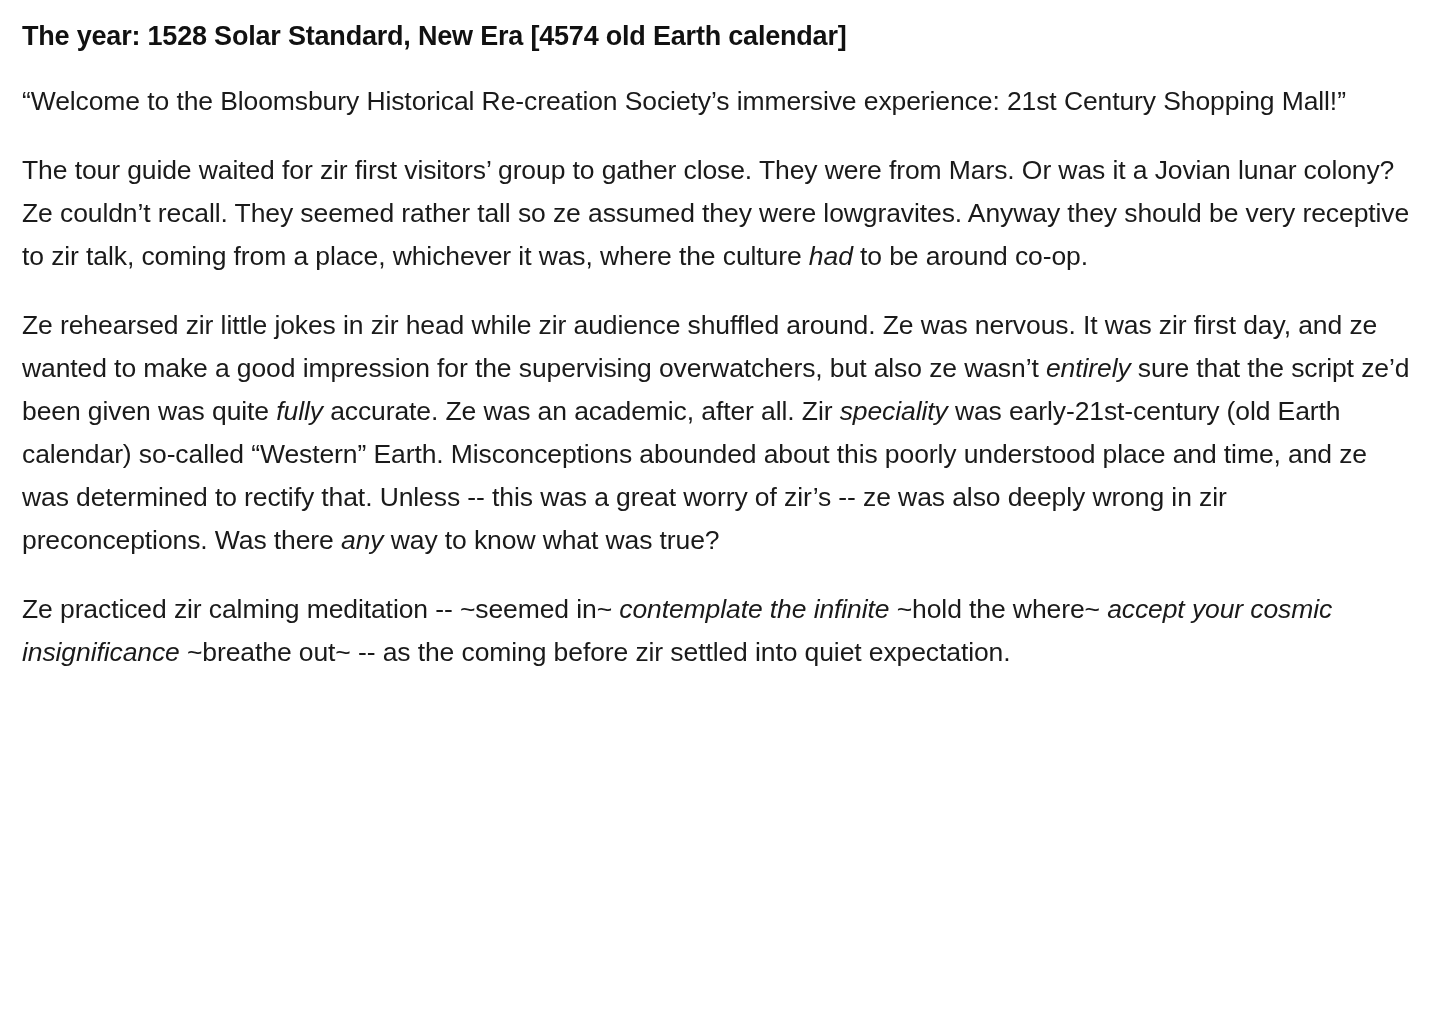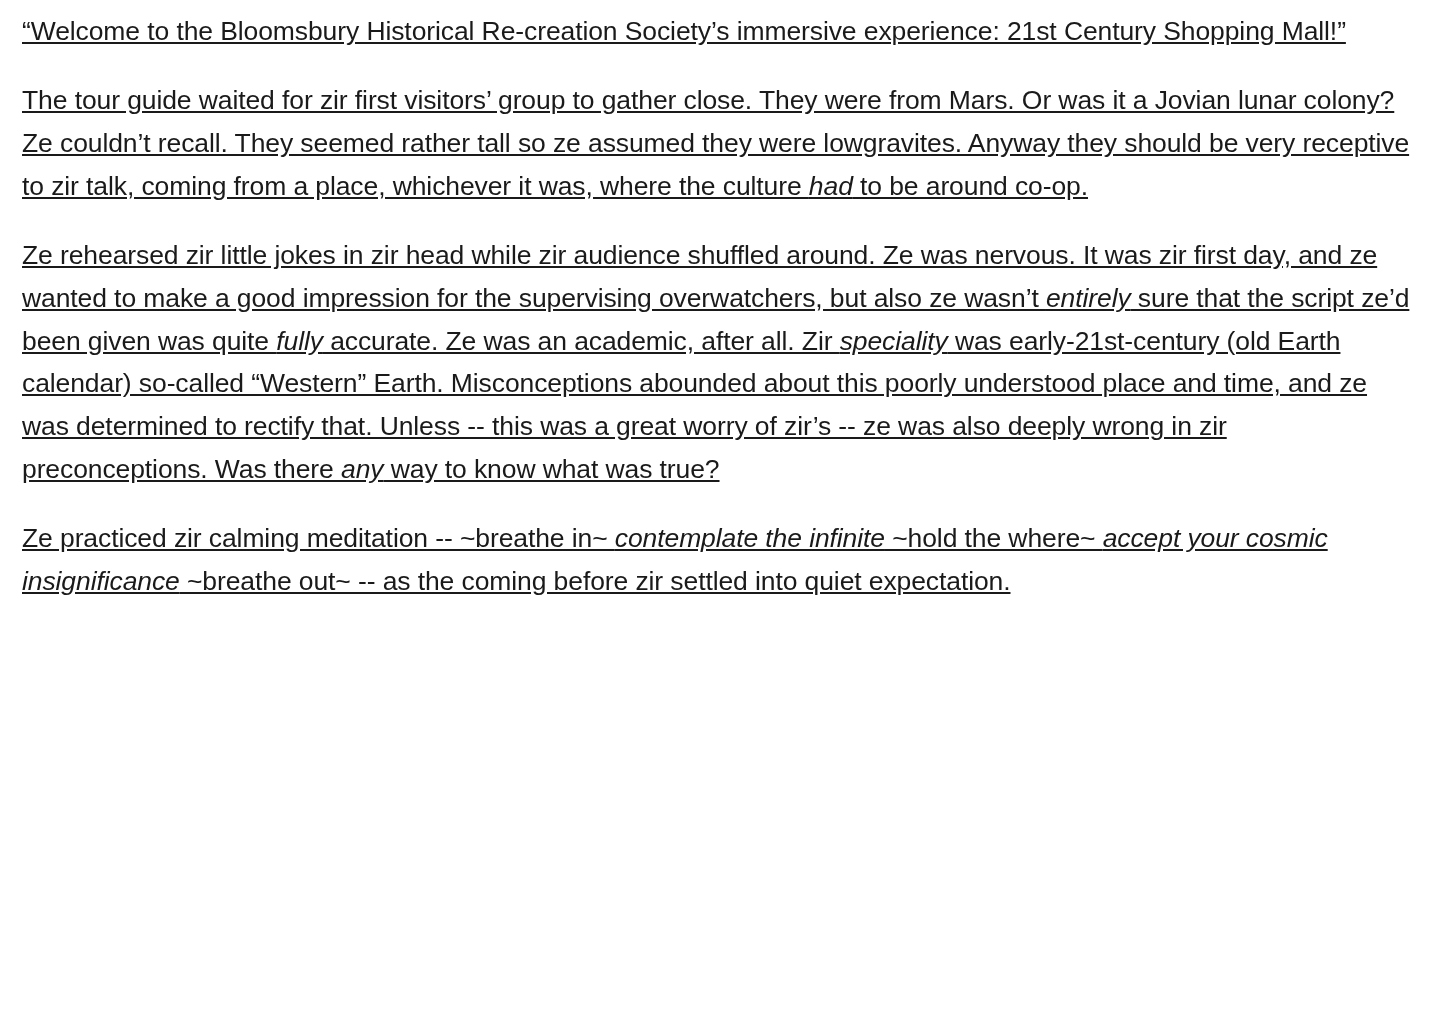--- a/index.html
+++ b/index.html
@@ -26,29 +26,29 @@
     margin: 8px 0 26px 0;
     color: #111111;
   }
   .para {
     font-size: 26.5px;
     line-height: 1.62;
     letter-spacing: -0.1px;
     margin: 0 0 26px 0;
     color: #1a1a1a;
     max-width: 1410px;
-    text-decoration: underline;
   }
   .para em {
     font-style: italic;
   }
 </style>
 </head>
 <body>
 
 <div class="page">
+  <h1 class="story-title">The year: 1528 Solar Standard, New Era [4574 old Earth calendar]</h1>
   <div>
       <p class="para"><span>“Welcome to the Bloomsbury Historical Re-creation Society’s immersive experience: 21st Century Shopping Mall!”</span></p>
       <p class="para"><span>The tour guide waited for zir first visitors’ group to gather close. They were from Mars. Or was it a Jovian lunar colony? Ze couldn’t recall. They seemed rather tall so ze assumed they were lowgravites. Anyway they should be very receptive to zir talk, coming from a place, whichever it was, where the culture </span><em>had</em><span> to be around co-op.</span></p>
       <p class="para"><span>Ze rehearsed zir little jokes in zir head while zir audience shuffled around. Ze was nervous. It was zir first day, and ze wanted to make a good impression for the supervising overwatchers, but also ze wasn’t </span><em>entirely</em><span> sure that the script ze’d been given was quite </span><em>fully</em><span> accurate. Ze was an academic, after all. Zir </span><em>speciality</em><span> was early-21st-century (old Earth calendar) so-called “Western” Earth. Misconceptions abounded about this poorly understood place and time, and ze was determined to rectify that. Unless -- this was a great worry of zir’s -- ze was also deeply wrong in zir preconceptions. Was there </span><em>any</em><span> way to know what was true?</span></p>
-      <p class="para"><span>Ze practiced zir calming meditation -- ~breathe in~ </span><em>contemplate the infinite</em><span> ~hold the where~ </span><em>accept your cosmic insignificance</em><span> ~breathe out~ -- as the coming before zir settled into quiet expectation.</span></p>
+      <p class="para"><span>Ze practiced zir calming meditation -- ~seemed in~ </span><em>contemplate the infinite</em><span> ~hold the where~ </span><em>accept your cosmic insignificance</em><span> ~breathe out~ -- as the coming before zir settled into quiet expectation.</span></p>
     </div>
 </div>
 
 </body></html>

